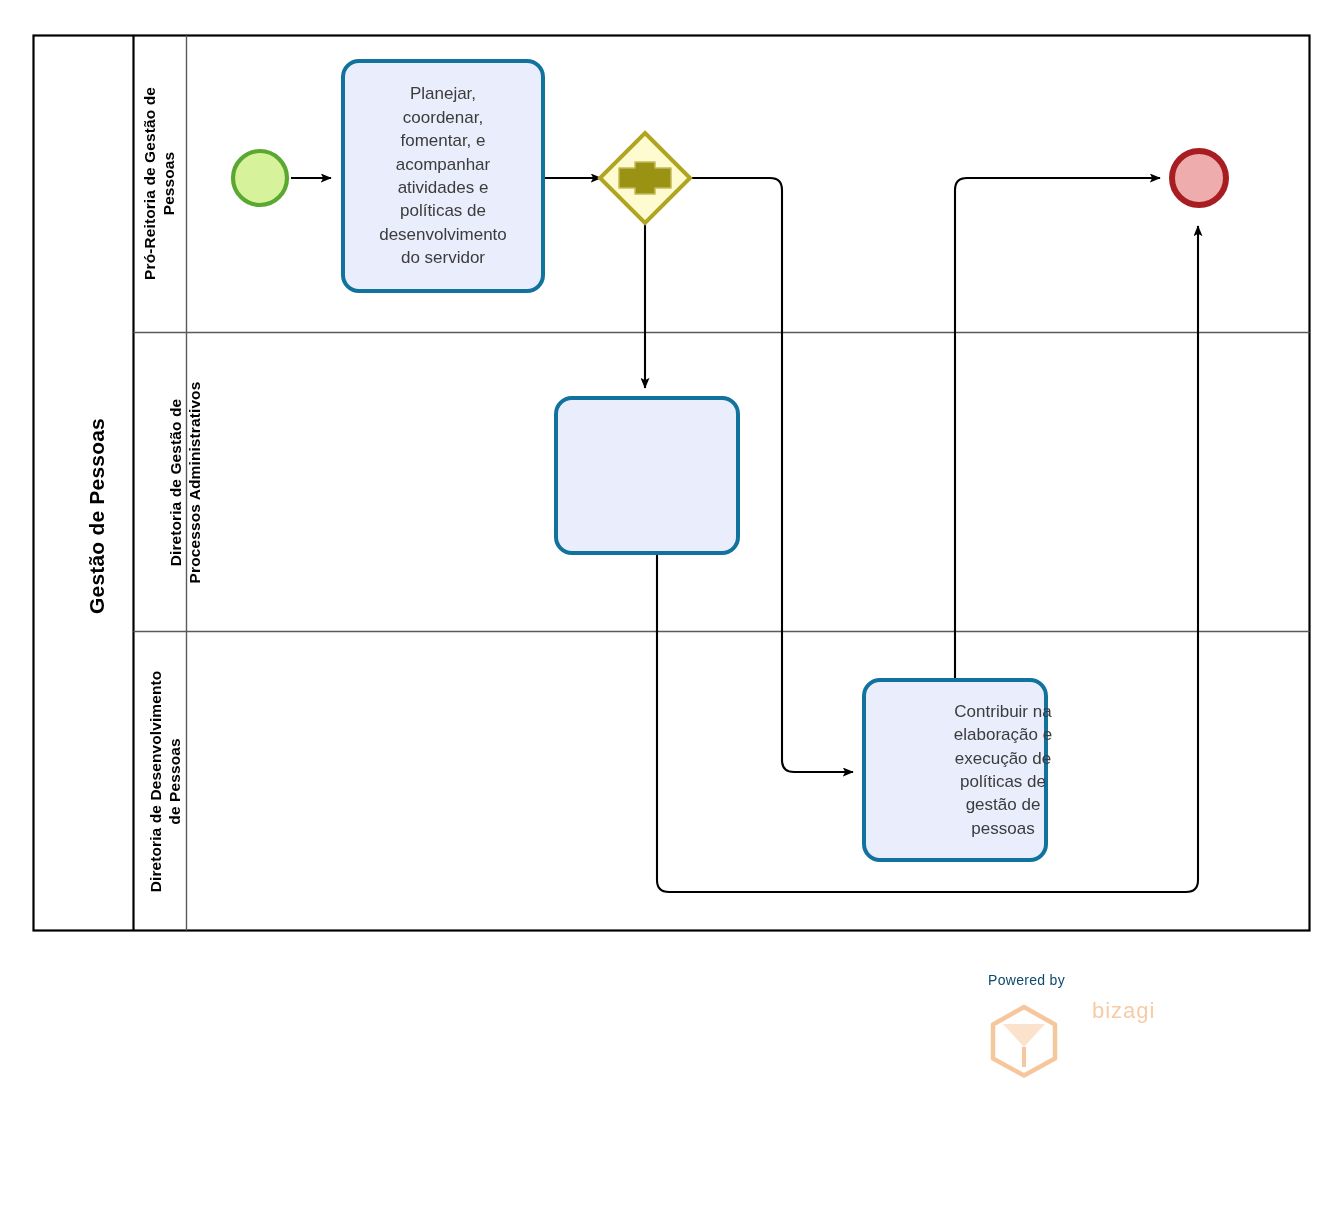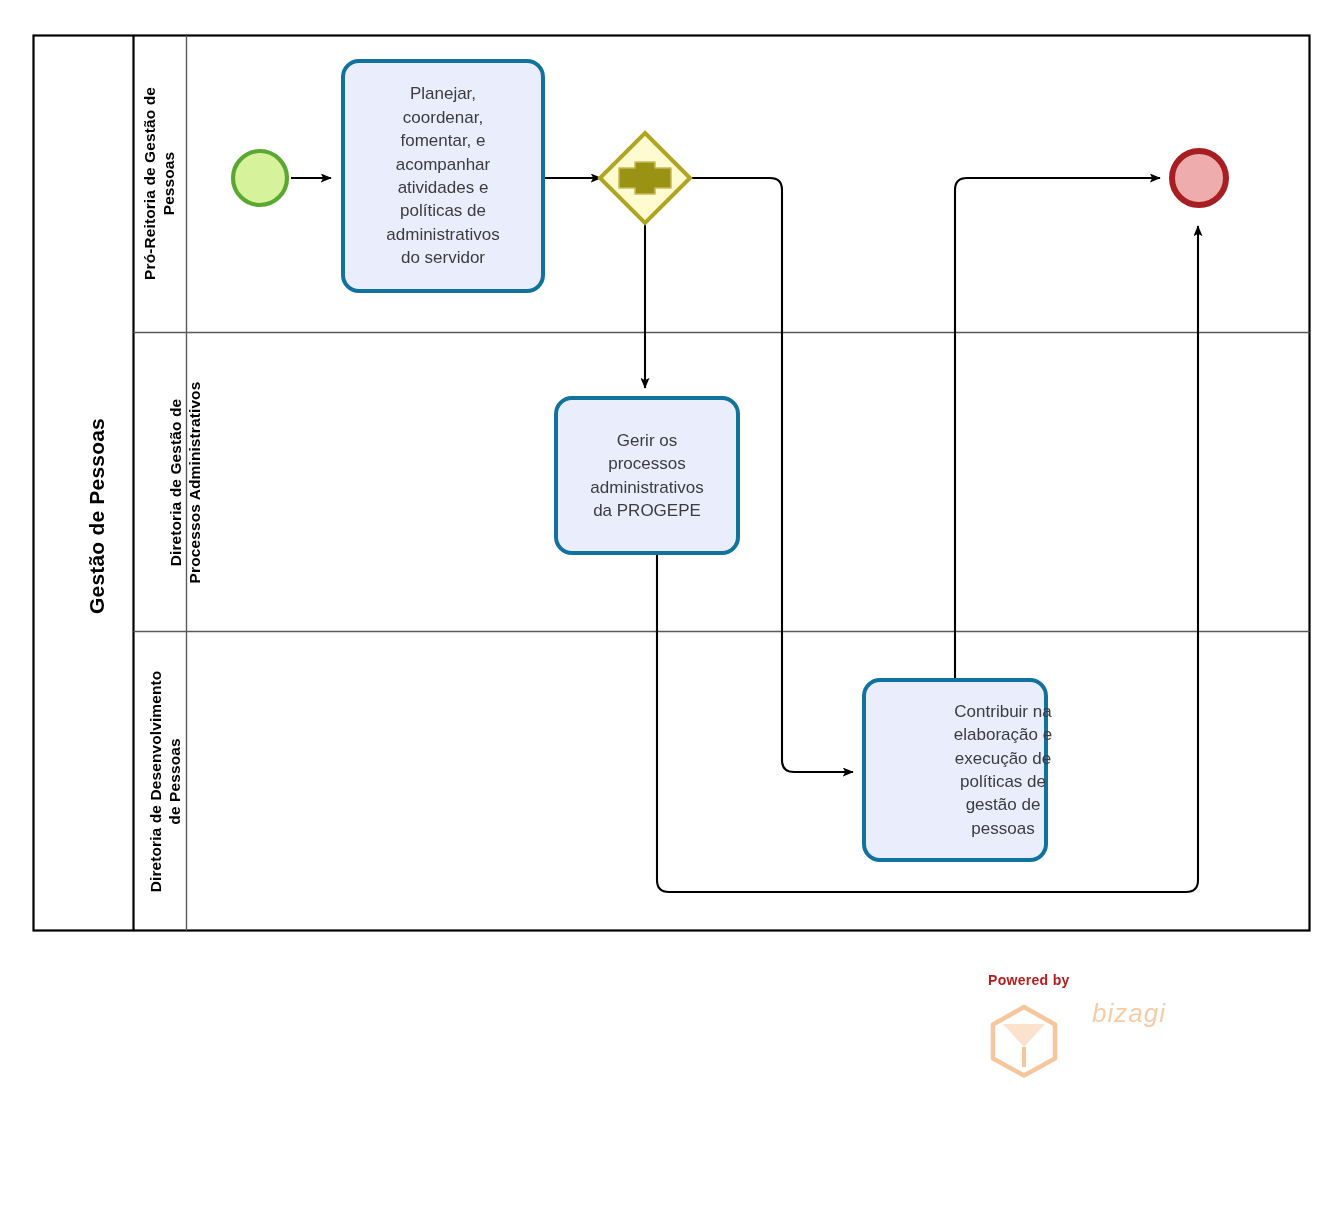--- a/index.html
+++ b/index.html
@@ -67,32 +67,30 @@
     left: 988px;
     top: 972px;
     width: 270px;
     height: 110px;
   }
   #powered-by-label {
     position: absolute;
     left: 0px;
     top: 0px;
     font-size: 14px;
-    color: #b91c1c;
+    color: #0c4a6e;
     letter-spacing: 0.3px;
-    font-weight: bold;
   }
   #bizagi-wordmark {
     position: absolute;
     left: 104px;
     top: 26px;
-    font-size: 26px;
+    font-size: 22px;
     color: #f7cba4;
     letter-spacing: 1px;
-    font-style: italic;
   }
   #modeler-wordmark {
     position: absolute;
     left: 99px;
     top: 40px;
     font-size: 47px;
     color: #f6c79d;
     letter-spacing: 0.5px;
   }
   #bizagi-hex-icon {
@@ -168,27 +166,23 @@
 
   <div class="vlabel lane-title-text" style="left:23px; top:755px; width:285px; height:53px; transform: rotate(-90deg);">Diretoria de Desenvolvimento
 de Pessoas</div>
 
   <div class="task-label" style="left:347px; top:65px; width:192px; height:222px;">Planejar,
 coordenar,
 fomentar, e
 acompanhar
 atividades e
 políticas de
-administrativos
+desenvolvimento
 do servidor</div>
 
-  <div class="task-label" style="left:560px; top:402px; width:174px; height:147px;">Gerir os
-processos
-administrativos
-da PROGEPE</div>
 
   <div class="task-label" style="left:916px; top:684px; width:174px; height:172px;">Contribuir na
 elaboração e
 execução de
 políticas de
 gestão de
 pessoas</div>
 
   <div id="watermark">
     <div id="powered-by-label">Powered by</div>

